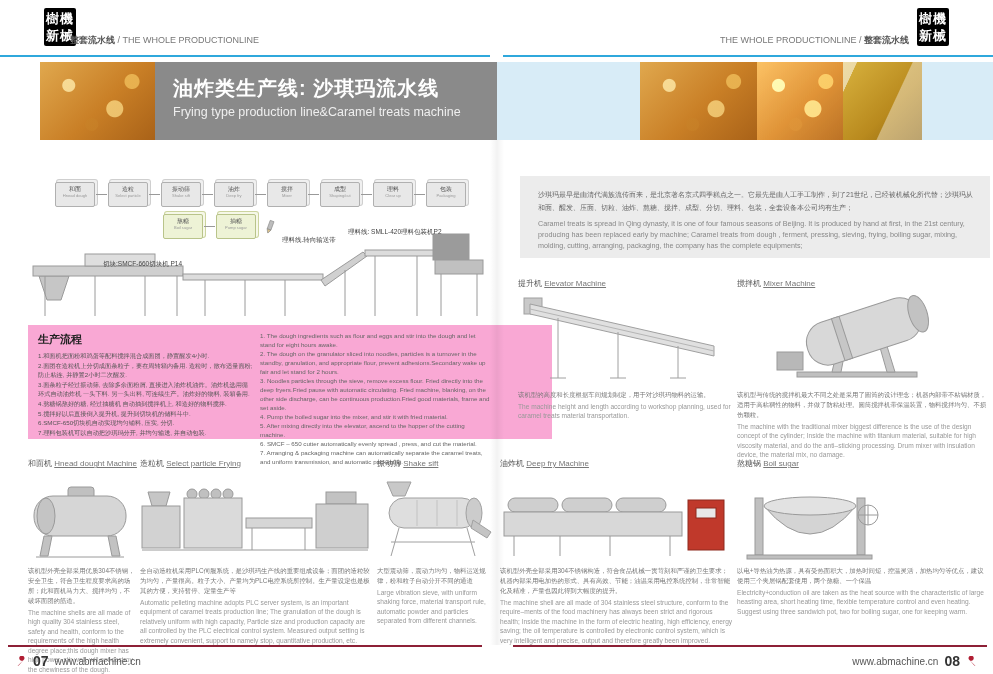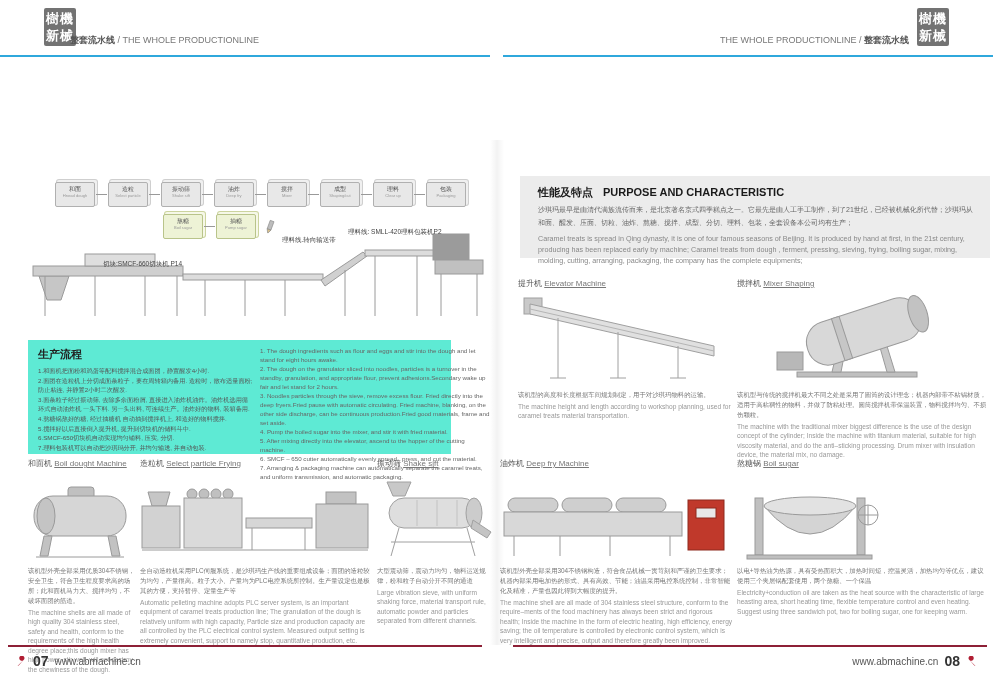--- a/index.html
+++ b/index.html
@@ -3,21 +3,21 @@
 <meta charset="utf-8">
 <style>
   * { margin:0; padding:0; box-sizing:border-box; }
   html,body { background:#ffffff; }
   .page {
     position:relative; width:993px; height:674px; background:#ffffff;
     font-family:"Liberation Sans", sans-serif; overflow:hidden; margin:0 auto;
   }
   
   .seal {
-    position:absolute; width:32px; height:38px; background:#737373; color:#fff;
+    position:absolute; width:32px; height:38px; background:#000000; color:#fff;
     font-weight:bold; font-size:13px; line-height:1.3; text-align:center;
     border-radius:2px; padding-top:3px; letter-spacing:1px;
   }
   .seal-left { left:44px; top:8px; }
   .seal-right { right:44px; top:8px; }
   .tagline { position:absolute; top:34px; font-size:9px; color:#777; }
   .tagline b { color:#555; }
   .tagline-left { left:70px; }
   .tagline-right { right:84px; text-align:right; }
   .hdr-line { position:absolute; top:55px; height:2px; background:#2fa8dc; }
@@ -59,21 +59,21 @@
   .flow-sub { position:absolute; left:163px; top:214px; display:flex; align-items:center; }
   .flow-card.green { background:#eef3d6; border-color:#b9c48a; box-shadow:2px -2px 0 0 #f6f8e8, 2px -2px 0 1px #ccd49e; }
   .pencil { margin-left:8px; transform:rotate(20deg); }
   
   .prodline { position:absolute; left:25px; top:228px; }
   .diagram-label { position:absolute; font-size:6.5px; color:#444; white-space:nowrap; }
   .lbl-cutter { left:103px; top:260px; }
   .lbl-turn { left:282px; top:236px; }
   .lbl-pack { left:348px; top:228px; }
   
-  .process-panel { position:absolute; left:28px; top:340px; width:423px; height:114px; background:#5eead4; }
+  .process-panel { position:absolute; left:28px; top:325px; width:524px; height:114px; background:#f9a8d4; }
   .proc-zh { position:absolute; left:10px; top:7px; width:216px; }
   .proc-en { position:absolute; left:232px; top:7px; width:230px; }
   .proc-title-zh { font-size:11px; font-weight:bold; color:#222; margin-bottom:4px; }
   .proc-title-en { font-size:11.5px; font-weight:bold; color:#222; margin-bottom:4px; }
   .proc-zh p { font-size:6.2px; color:#555; line-height:1.55; }
   .proc-en p { font-size:6.2px; color:#666; line-height:1.45; }
   
   .purpose-panel { position:absolute; left:520px; top:176px; width:470px; height:82px; background:#ececec; padding:9px 14px 0 18px; }
   .purpose-title { font-size:11px; font-weight:bold; color:#1a1a1a; }
   .purpose-title .en { margin-left:10px; }
@@ -112,20 +112,32 @@
   <div class="seal seal-right">
     <div>樹機</div>
     <div>新械</div>
   </div>
   <div class="tagline tagline-right">
     <span>THE WHOLE PRODUCTIONLINE</span><span> / </span><b>整套流水线</b>
   </div>
   <div class="hdr-line hdr-line-left"></div>
   <div class="hdr-line hdr-line-right"></div>
 
+  <div class="banner">
+    <div class="photo photo-a"></div>
+    <div class="title-box">
+      <div class="title-zh">油炸类生产线: 沙琪玛流水线</div>
+      <div class="title-en">Frying type production line&amp;Caramel treats machine</div>
+    </div>
+    <div class="blue-a"></div>
+    <div class="photo photo-b"></div>
+    <div class="photo photo-c"></div>
+    <div class="photo-d"></div>
+    <div class="blue-b"></div>
+  </div>
 
   <div class="flow-row">
     <div class="flow-card">
         <span class="zh">和面</span>
         <span class="en">Hnead dough</span>
       </div>
     <div class="flow-dash"></div>
     <div class="flow-card">
         <span class="zh">造粒</span>
         <span class="en">Select particle</span>
@@ -214,23 +226,20 @@
       <p>2. The dough on the granulator sliced into noodles, particles is a turnover in the standby, granulation, and appropriate flour, prevent adhesions.Secondary wake up fair and let stand for 2 hours.</p>
       <p>3. Noodles particles through the sieve, remove excess flour. Fried directly into the deep fryers.Fried pause with automatic circulating. Fried machine, blanking, on the other side discharge, can be continuous production.Fried good materials, frame and set aside.</p>
       <p>4. Pump the boiled sugar into the mixer, and stir it with fried material.</p>
       <p>5. After mixing directly into the elevator, ascend to the hopper of the cutting machine.</p>
       <p>6. SMCF – 650 cutter automatically evenly spread , press, and cut the material.</p>
       <p>7. Arranging &amp; packaging machine can automatically separate the caramel treats, and uniform transmission, and automatic packaging.</p>
     </div>
   </div>
 
   <div class="purpose-panel">
-    <div class="purpose-title">
-      <span>性能及特点</span><span class="en">PURPOSE AND CHARACTERISTIC</span>
-    </div>
     <div class="purpose-zh">沙琪玛最早是由清代满族流传而来，是北京著名京式四季糕点之一。它最先是由人工手工制作，到了21世纪，已经被机械化所代替；沙琪玛从和面、醒发、压面、切粒、油炸、熬糖、搅拌、成型、分切、理料、包装，全套设备本公司均有生产；</div>
     <div class="purpose-en">Caramel treats is spread in Qing dynasty, it is one of four famous seasons of Beijing. It is produced by hand at first, in the 21st century, producing has been replaced early by machine; Caramel treats from dough , ferment, pressing, sieving, frying, boiling sugar, mixing, molding, cutting, arranging, packaging, the company has the complete equipments;</div>
   </div>
 
   <div class="m-label" style="left:518px; top:278px;">
     <span>提升机</span> <span class="en">Elevator Machine</span>
   </div>
   <svg class="m-photo" style="left:518px; top:290px;" width="212" height="95" viewBox="0 0 212 95">
     <g stroke="#a0a0a0" stroke-width="1">
       <rect x="6" y="8" width="18" height="16" fill="#c9c9c9"></rect>
@@ -239,42 +248,42 @@
       <path d="M40,28 V88 M100,42 V88 M160,56 V88" fill="none"></path>
       <path d="M32,88 H48 M92,88 H108 M152,88 H168" fill="none"></path>
     </g>
   </svg>
   <div class="m-desc" style="left:518px; top:390px; width:216px;">
     <div class="zh">该机型的高度和长度根据车间规划制定，用于对沙琪玛物料的运输。</div>
     <div class="en">The machine height and length according to workshop planning, used for caramel treats material transportation.</div>
   </div>
 
   <div class="m-label" style="left:737px; top:278px;">
-    <span>搅拌机</span> <span class="en">Mixer Shaping</span>
+    <span>搅拌机</span> <span class="en">Mixer Machine</span>
   </div>
   <svg class="m-photo" style="left:737px; top:290px;" width="250" height="95" viewBox="0 0 250 95">
     <g stroke="#9a9a9a" stroke-width="1">
       <rect x="60" y="82" width="120" height="5" fill="#bfbfbf"></rect>
       <polygon points="95,82 105,40 112,40 104,82" fill="#c9c9c9"></polygon>
       <polygon points="150,82 138,40 145,40 158,82" fill="#c9c9c9"></polygon>
       <g transform="rotate(-18 125 42)">
         <rect x="68" y="20" width="118" height="44" rx="21" fill="#d8d8d8"></rect>
         <rect x="100" y="20" width="8" height="44" fill="#c6c6c6"></rect>
         <ellipse cx="184" cy="42" rx="9" ry="19" fill="#c2c2c2"></ellipse>
       </g>
       <rect x="40" y="62" width="26" height="18" fill="#b8b8b8"></rect>
     </g>
   </svg>
   <div class="m-desc" style="left:737px; top:390px; width:252px;">
     <div class="zh">该机型与传统的搅拌机最大不同之处是采用了圆筒的设计理念；机器内部带不粘锅材质，适用于高粘稠性的物料，并做了防粘处理。圆筒搅拌机带保温装置，物料搅拌均匀、不损伤颗粒。</div>
     <div class="en">The machine with the traditional mixer biggest difference is the use of the design concept of the cylinder; Inside the machine with titanium material, suitable for high viscosity material, and do the anti–sticking processing. Drum mixer with insulation device, the material mix, no damage.</div>
   </div>
 
   <div class="m-label" style="left:28px; top:458px;">
-    <span>和面机</span> <span class="en">Boil dought Machine</span>
+    <span>和面机</span> <span class="en">Hnead dought Machine</span>
   </div>
   <svg class="m-photo" style="left:28px; top:470px;" width="105" height="92" viewBox="0 0 105 92">
     <g stroke="#9a9a9a" stroke-width="1">
       <rect x="40" y="17" width="26" height="12" rx="3" fill="#c0c0c0"></rect>
       <rect x="6" y="26" width="92" height="40" rx="19" fill="#d6d6d6"></rect>
       <ellipse cx="18" cy="46" rx="9" ry="18" fill="#c4c4c4"></ellipse>
       <polygon points="16,66 24,66 20,86 12,86" fill="#c2c2c2"></polygon>
       <polygon points="80,66 88,66 92,86 84,86" fill="#c2c2c2"></polygon>
       <line x1="8" y1="87" x2="96" y2="87"></line>
     </g>

